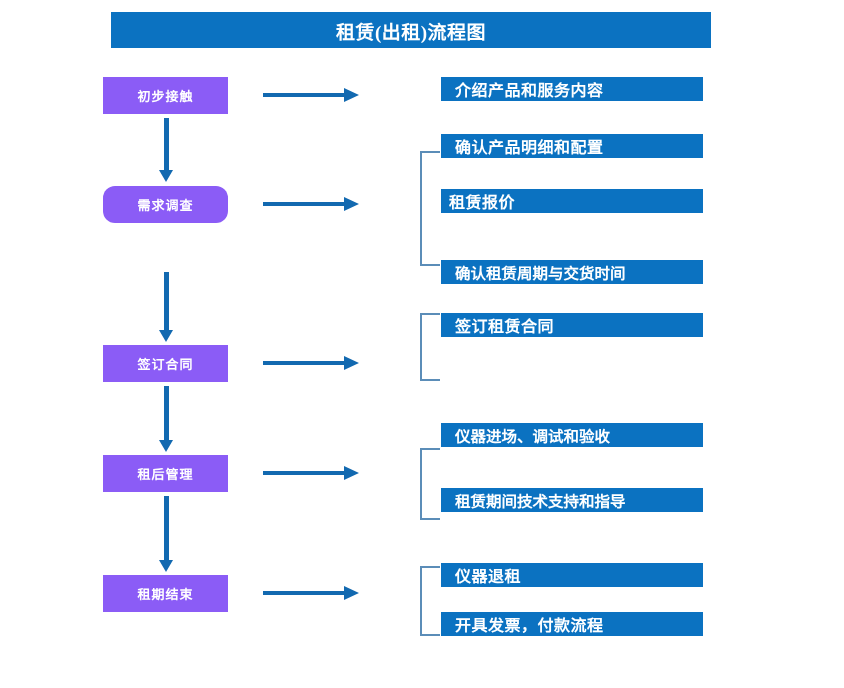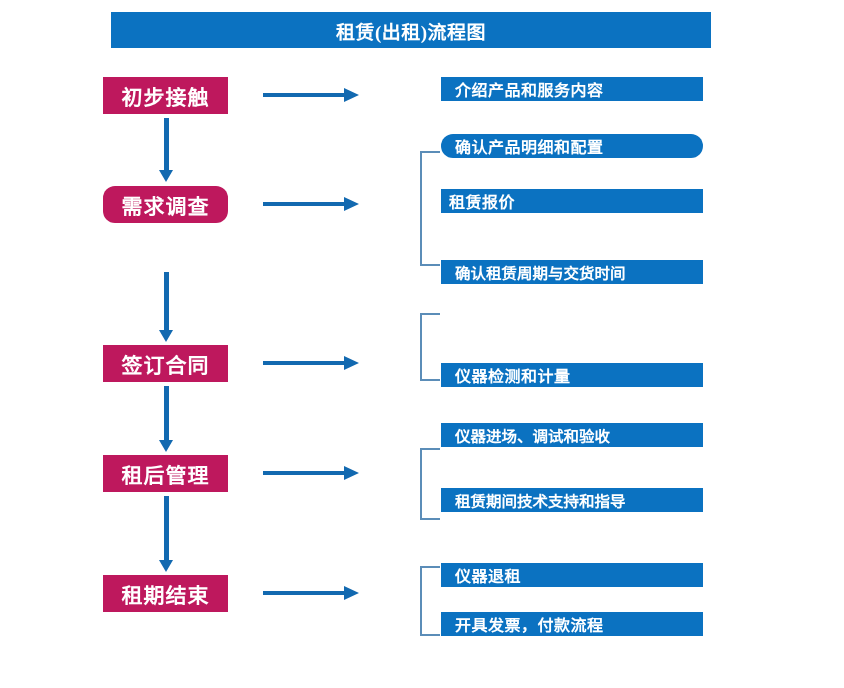--- a/index.html
+++ b/index.html
@@ -40,26 +40,26 @@
     letter-spacing: 0.5px;
     margin-left: 8px;
   }
 
   
   .stage-box {
     position: absolute;
     left: 103px;
     width: 125px;
     height: 37px;
-    background: #be185d;
+    background: #8b5cf6;
     color: #ffffff;
     display: flex;
     align-items: center;
     justify-content: center;
-    font-size: 21px;
+    font-size: 13px;
     font-weight: bold;
     letter-spacing: 1px;
   }
 
   
   .detail-box {
     position: absolute;
     left: 441px;
     width: 262px;
     height: 24px;
@@ -206,28 +206,28 @@
   <div class="bracket" style="top:151px; height:115px;"></div>
 
   <div class="bracket" style="top:313px; height:68px;"></div>
 
   <div class="bracket" style="top:448px; height:72px;"></div>
 
   <div class="bracket" style="top:566px; height:70px;"></div>
 
   <div class="detail-box" style="top:77px;">介绍产品和服务内容</div>
 
-  <div class="detail-box" style="top:134px;border-radius:16px;">确认产品明细和配置</div>
+  <div class="detail-box" style="top:134px;">确认产品明细和配置</div>
 
   <div class="detail-box" style="top:189px;padding-left:8px;">租赁报价</div>
 
   <div class="detail-box wide" style="top:260px;">确认租赁周期与交货时间</div>
 
-
-  <div class="detail-box" style="top:363px;">仪器检测和计量</div>
+  <div class="detail-box" style="top:313px;">签订租赁合同</div>
+
 
   <div class="detail-box wide" style="top:423px;">仪器进场、调试和验收</div>
 
   <div class="detail-box wide" style="top:488px;">租赁期间技术支持和指导</div>
 
   <div class="detail-box" style="top:563px;">仪器退租</div>
 
   <div class="detail-box" style="top:612px;">开具发票，付款流程</div>
 
 </div>

